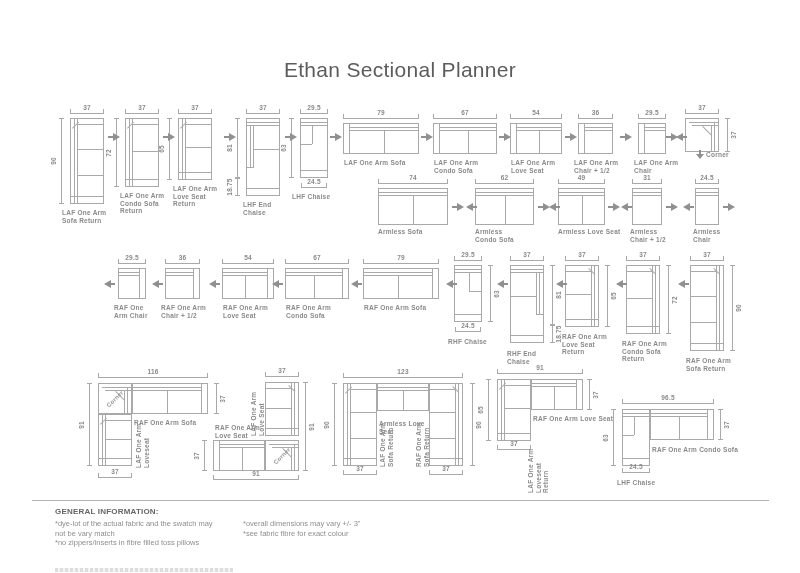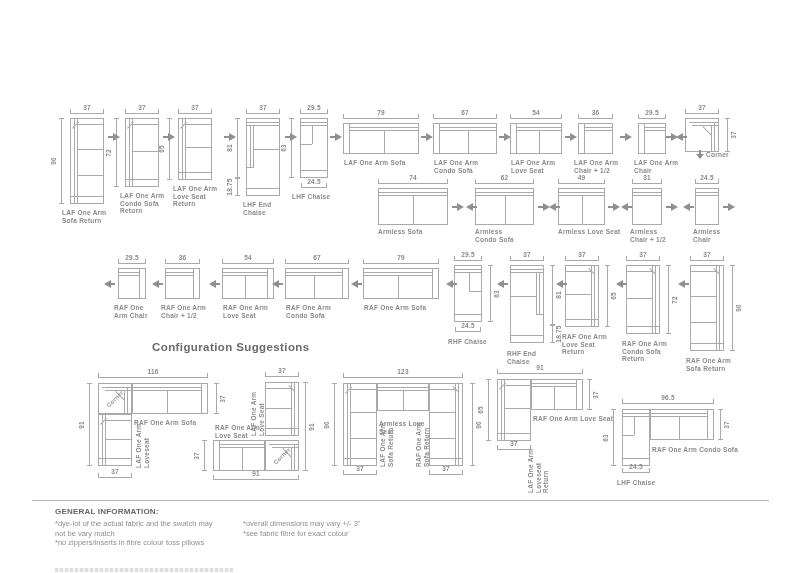--- a/index.html
+++ b/index.html
@@ -16,28 +16,28 @@
   .hdim,.vdim,.arr{position:absolute;}
   .gi-rule{position:absolute;left:32px;top:500px;width:737px;height:1px;background:#b3b3b3;}
   .gi-head{position:absolute;left:55px;top:507px;font-size:8px;font-weight:bold;color:#666;letter-spacing:.2px;}
   .gi-col{position:absolute;top:519px;font-size:7.5px;line-height:9.5px;color:#8f8f8f;}
   .smudge{position:absolute;left:55px;top:568px;width:178px;height:4px;opacity:.45;background:repeating-linear-gradient(90deg,#b5b5b5 0 3px,#ececec 3px 5px);}
 </style>
 </head>
 <body>
 
 <div id="stage">
-  <div class="cfg-head">Configuration Suggestions</div>
+  <div class="title">Ethan Sectional Planner</div>
 
   <div class="gi-rule"></div>
   <div class="gi-head">GENERAL INFORMATION:</div>
   <div class="gi-col" style="left:55px">
     <div>*dye-lot of the actual fabric and the swatch may</div>
     <div> not be vary match</div>
-    <div>*no zippers/inserts in fibre colour toss pillows</div>
+    <div>*no zippers/inserts in fibre filled toss pillows</div>
   </div>
   <div class="gi-col" style="left:243px">
     <div>*overall dimensions may vary +/- 3"</div>
     <div>*see fabric fibre for exact colour</div>
   </div>
   <div class="smudge"></div>
 <div class="box" style="left: 70px; top: 118px; width: 34px; height: 86px;">
       <div class="ln" style="left: 3px; top: 0px; width: 1px; height: 84px;"></div>
       <div class="ln" style="left: 6px; top: 0px; width: 1px; height: 84px;"></div>
       <div class="ln" style="left: 6px; top: 5px; width: 26px; height: 1px;"></div>

